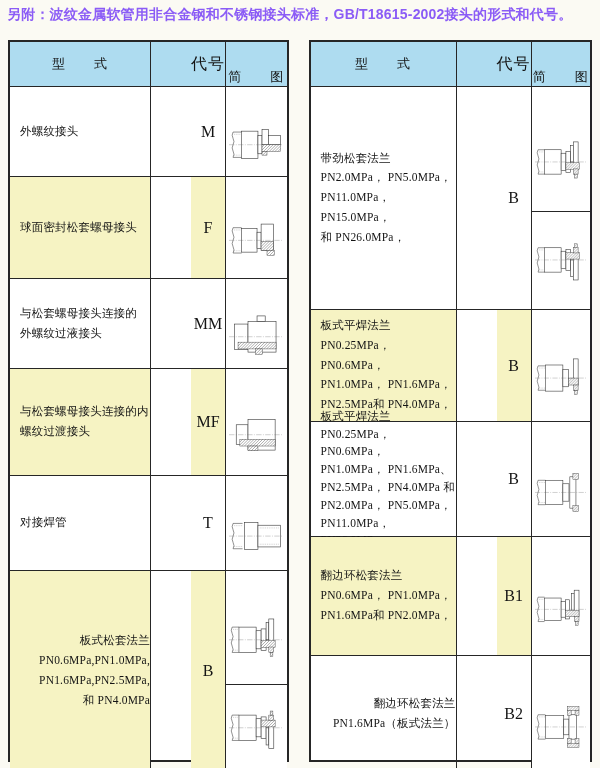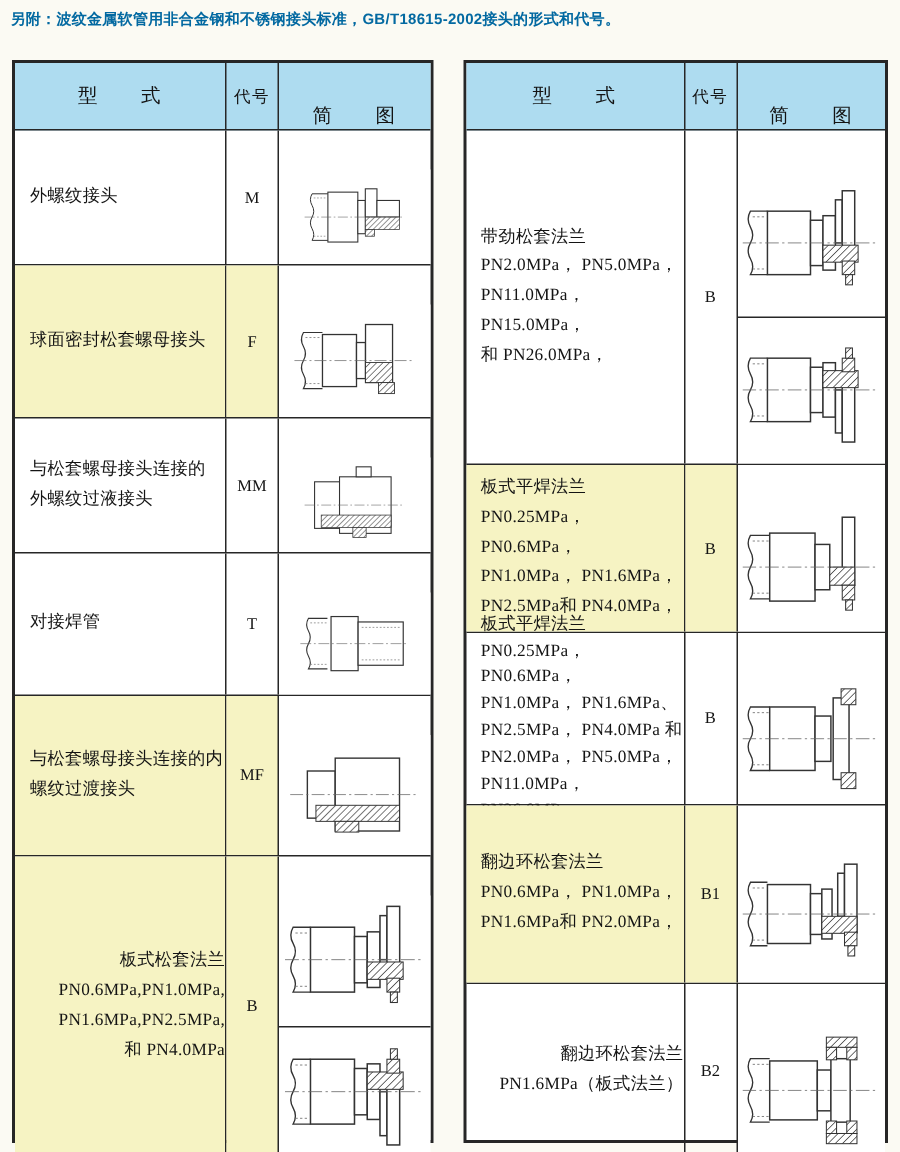--- a/index.html
+++ b/index.html
@@ -7,21 +7,21 @@
     width:600px;height:768px;
     background:var(--pg,#fbfaf3);
     font-family:"Liberation Serif", serif;
     color:#141414;
     overflow:hidden;
   }
   .wrap{position:relative;width:600px;height:768px;}
   .title{
     position:absolute;left:7px;top:6px;width:586px;
     font-family:"Liberation Sans", sans-serif;
-    font-weight:bold;font-size:10px;letter-spacing:.2px;color:#0369a1;
+    font-weight:bold;font-size:14px;letter-spacing:.2px;color:#8b5cf6;
   }
   .tables{
     position:absolute;left:8px;top:40px;width:584px;height:722px;
     display:flex;gap:20px;
   }
   .tbl{
     border:2px solid var(--bd,#262626);
     background:#fff;
     display:flex;flex-direction:column;
     box-sizing:border-box;
@@ -38,21 +38,21 @@
     font-size:13px;letter-spacing:1px;
   }
   .row{
     display:flex;border-bottom:1px solid var(--bd,#262626);
     box-sizing:border-box;flex:0 0 auto;
   }
   .row:last-child{border-bottom:none;text-align:right;}
   .c{box-sizing:border-box;border-right:1px solid var(--bd,#262626);}
   .c:last-child{border-right:none;}
   .c.t{width:141px;display:flex;flex-direction:column;justify-content:center;padding:4px 0 4px 10px;}
-  .c.k{width:35px;display:flex;align-items:center;justify-content:center;font-size:11px;}
+  .c.k{width:35px;display:flex;align-items:center;justify-content:center;font-size:16px;margin-left:40px;}
   .c.d{flex:1;display:flex;flex-direction:column;background:#fff;margin-top:26px;}
   .tbl.right .c.t{width:146px;}
   .tt{
     white-space:pre-line;font-size:11.5px;line-height:1.72;letter-spacing:.2px;
   }
   .hl .c.t,.hl .c.k{background:var(--hl,#f6f3c3);}
   .diag{flex:1;display:flex;align-items:center;justify-content:center;min-height:0;padding:2px;}
   .diag + .diag{border-top:1px solid var(--bd,#262626);}
   .diag svg{width:96%;height:94%;}
 </style>
@@ -147,20 +147,45 @@
                 <rect x="42" y="16" width="62" height="68" fill="#fff" stroke="#333" stroke-width="1.3"></rect>
                 <rect x="62" y="4" width="18" height="12" fill="#fff" stroke="#333" stroke-width="1.3"></rect>
                 <rect x="20" y="62" width="84" height="15" fill="url(#hp)" stroke="#333" stroke-width="0.9"></rect>
                 <rect x="58" y="77" width="16" height="12" fill="url(#hp)" stroke="#333" stroke-width="0.9"></rect>
                 <line x1="0" y1="50" x2="120" y2="50" stroke="#666" stroke-width="0.7" stroke-dasharray="12 3 2 3"></line>
               </svg>
             </div>
           </div>
       </div>
 
+      <div class="row hl" style="height:107px">
+        <div class="c t">
+            <div class="tt">与松套螺母接头连接的内
+螺纹过渡接头</div>
+          </div>
+        <div class="c k">MF</div>
+        <div class="c d">
+            <div class="diag">
+              <svg viewBox="0 0 120 100" xmlns="http://www.w3.org/2000/svg" preserveAspectRatio="xMidYMid meet">
+                <defs>
+                  <pattern id="hp" width="4.5" height="4.5" patternUnits="userSpaceOnUse" patternTransform="rotate(45)">
+                    <rect width="4.5" height="4.5" fill="#fff"></rect>
+                    <line x1="0" y1="0" x2="0" y2="4.5" stroke="#555" stroke-width="1.5"></line>
+                  </pattern>
+                </defs>
+                <rect x="16" y="28" width="26" height="44" fill="#fff" stroke="#333" stroke-width="1.3"></rect>
+                <rect x="42" y="16" width="60" height="68" fill="#fff" stroke="#333" stroke-width="1.3"></rect>
+                <rect x="24" y="60" width="78" height="15" fill="url(#hp)" stroke="#333" stroke-width="0.9"></rect>
+                <rect x="42" y="75" width="22" height="10" fill="url(#hp)" stroke="#333" stroke-width="0.9"></rect>
+                <line x1="0" y1="50" x2="120" y2="50" stroke="#666" stroke-width="0.7" stroke-dasharray="12 3 2 3"></line>
+              </svg>
+            </div>
+          </div>
+      </div>
+
       <div class="row" style="height:95px">
         <div class="c t">
             <div class="tt">对接焊管</div>
           </div>
         <div class="c k">T</div>
         <div class="c d">
             <div class="diag">
               <svg viewBox="0 0 120 100" xmlns="http://www.w3.org/2000/svg" preserveAspectRatio="xMidYMid meet">
                 <defs>
                   <pattern id="hp" width="4.5" height="4.5" patternUnits="userSpaceOnUse" patternTransform="rotate(45)">
@@ -168,45 +193,20 @@
                     <line x1="0" y1="0" x2="0" y2="4.5" stroke="#555" stroke-width="1.5"></line>
                   </pattern>
                 </defs>
                 <path d="M 30 22 L 9 22 q -4 7 0 14 q 4 7 0 14 q -4 7 0 14 q 4 7 0 14 L 30 78" fill="#fff" stroke="#333" stroke-width="1.2"></path>
                 <line x1="11" y1="27" x2="29" y2="27" stroke="#777" stroke-width="0.8" stroke-dasharray="2 2"></line>
                 <line x1="11" y1="73" x2="29" y2="73" stroke="#777" stroke-width="0.8" stroke-dasharray="2 2"></line>
                 <rect x="34" y="20" width="30" height="60" fill="#fff" stroke="#333" stroke-width="1.3"></rect>
                 <rect x="64" y="26" width="50" height="48" fill="#fff" stroke="#333" stroke-width="1.3"></rect>
                 <line x1="68" y1="32" x2="112" y2="32" stroke="#777" stroke-width="0.8" stroke-dasharray="2 2"></line>
                 <line x1="68" y1="68" x2="112" y2="68" stroke="#777" stroke-width="0.8" stroke-dasharray="2 2"></line>
-                <line x1="0" y1="50" x2="120" y2="50" stroke="#666" stroke-width="0.7" stroke-dasharray="12 3 2 3"></line>
-              </svg>
-            </div>
-          </div>
-      </div>
-
-      <div class="row hl" style="height:107px">
-        <div class="c t">
-            <div class="tt">与松套螺母接头连接的内
-螺纹过渡接头</div>
-          </div>
-        <div class="c k">MF</div>
-        <div class="c d">
-            <div class="diag">
-              <svg viewBox="0 0 120 100" xmlns="http://www.w3.org/2000/svg" preserveAspectRatio="xMidYMid meet">
-                <defs>
-                  <pattern id="hp" width="4.5" height="4.5" patternUnits="userSpaceOnUse" patternTransform="rotate(45)">
-                    <rect width="4.5" height="4.5" fill="#fff"></rect>
-                    <line x1="0" y1="0" x2="0" y2="4.5" stroke="#555" stroke-width="1.5"></line>
-                  </pattern>
-                </defs>
-                <rect x="16" y="28" width="26" height="44" fill="#fff" stroke="#333" stroke-width="1.3"></rect>
-                <rect x="42" y="16" width="60" height="68" fill="#fff" stroke="#333" stroke-width="1.3"></rect>
-                <rect x="24" y="60" width="78" height="15" fill="url(#hp)" stroke="#333" stroke-width="0.9"></rect>
-                <rect x="42" y="75" width="22" height="10" fill="url(#hp)" stroke="#333" stroke-width="0.9"></rect>
                 <line x1="0" y1="50" x2="120" y2="50" stroke="#666" stroke-width="0.7" stroke-dasharray="12 3 2 3"></line>
               </svg>
             </div>
           </div>
       </div>
 
       <div class="row hl" style="height:200px">
         <div class="c t">
             <div class="tt">板式松套法兰
 PN0.6MPa,PN1.0MPa,

